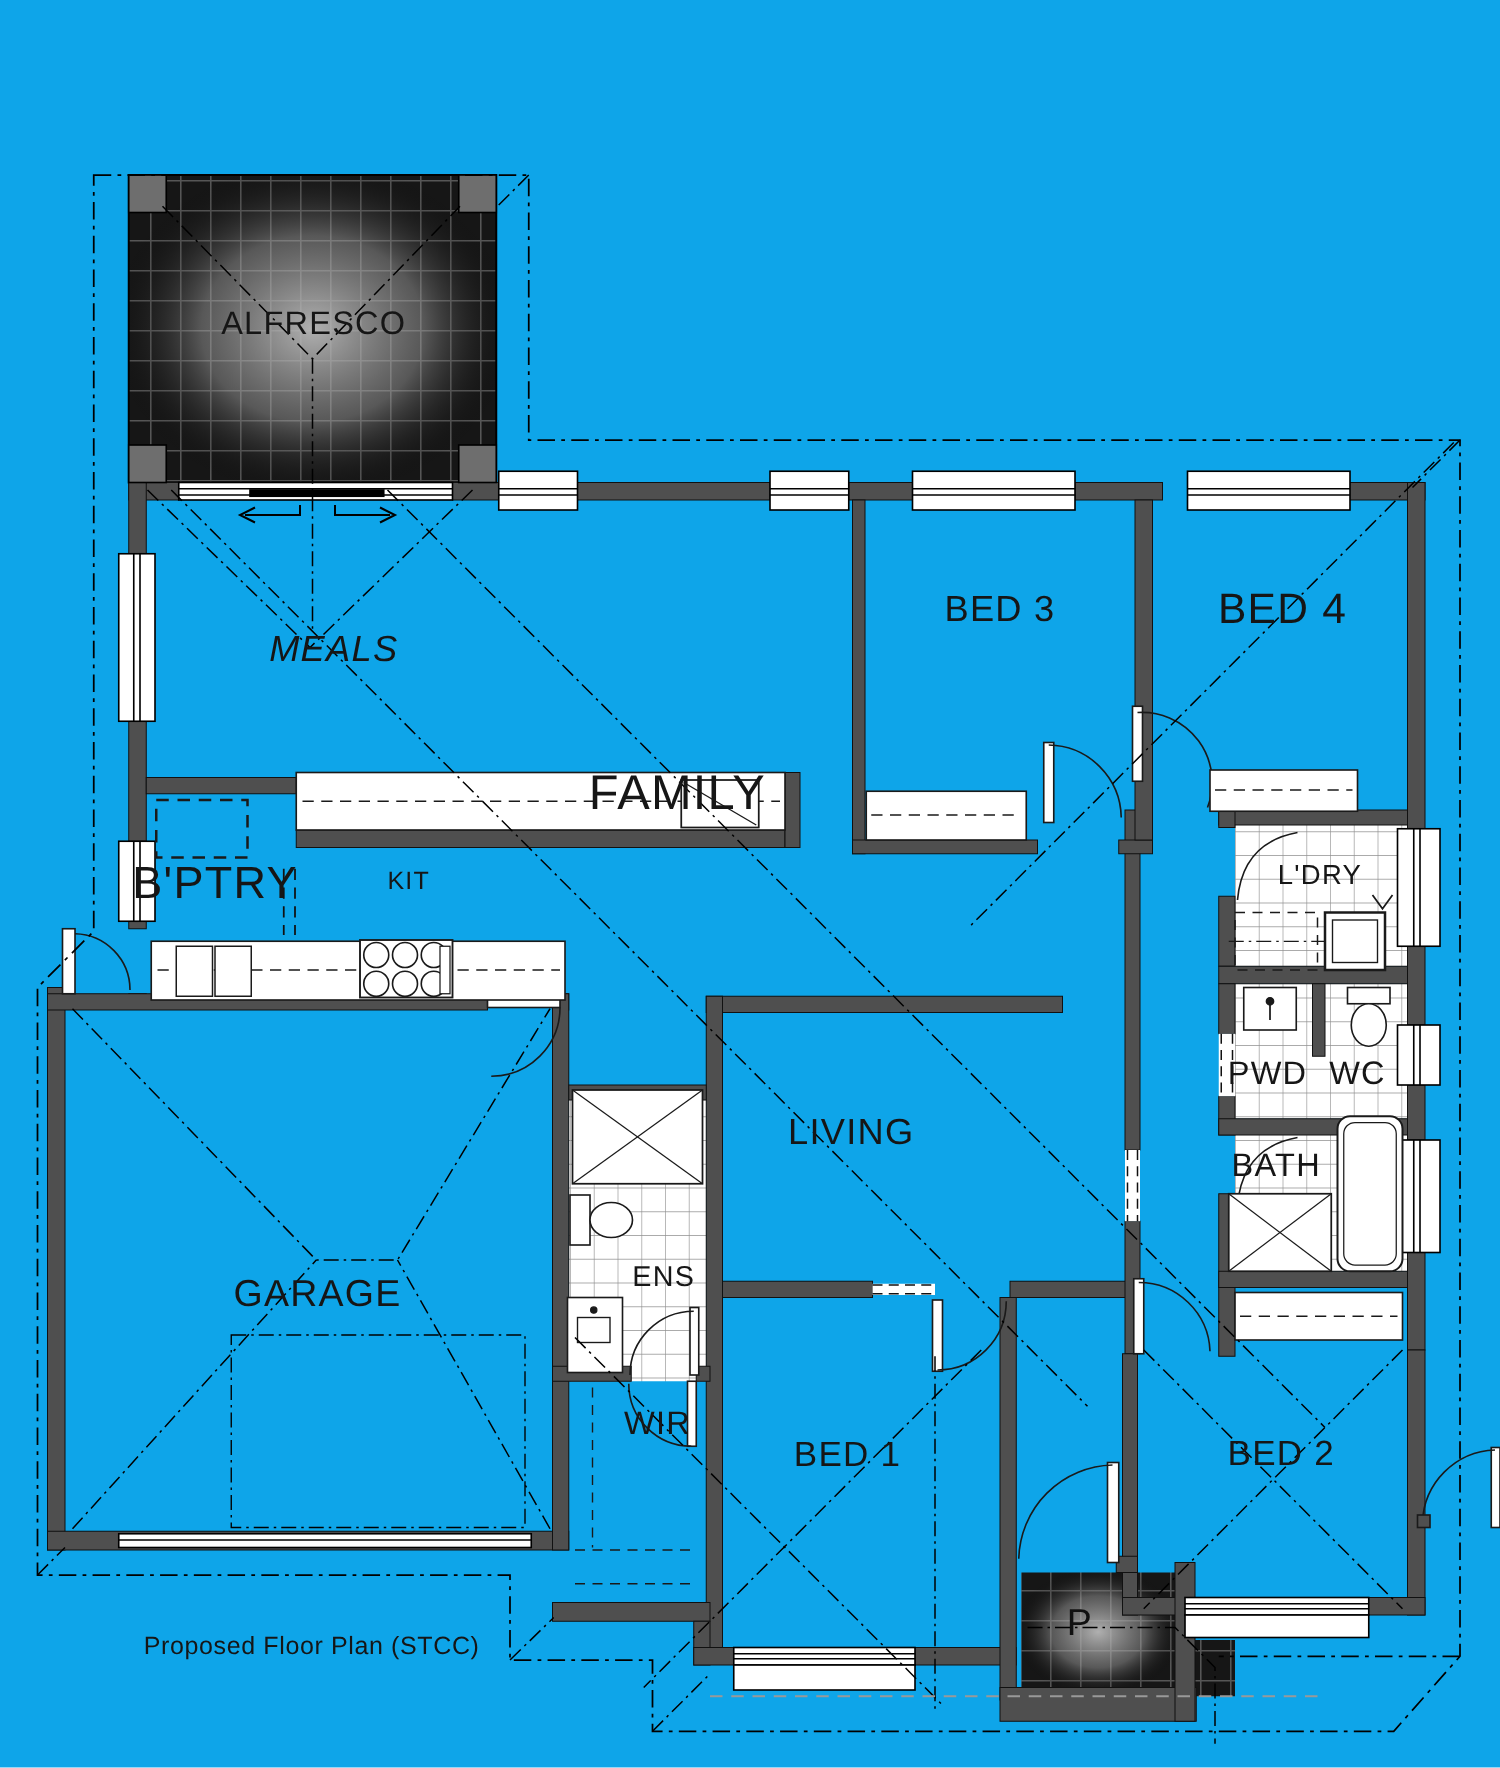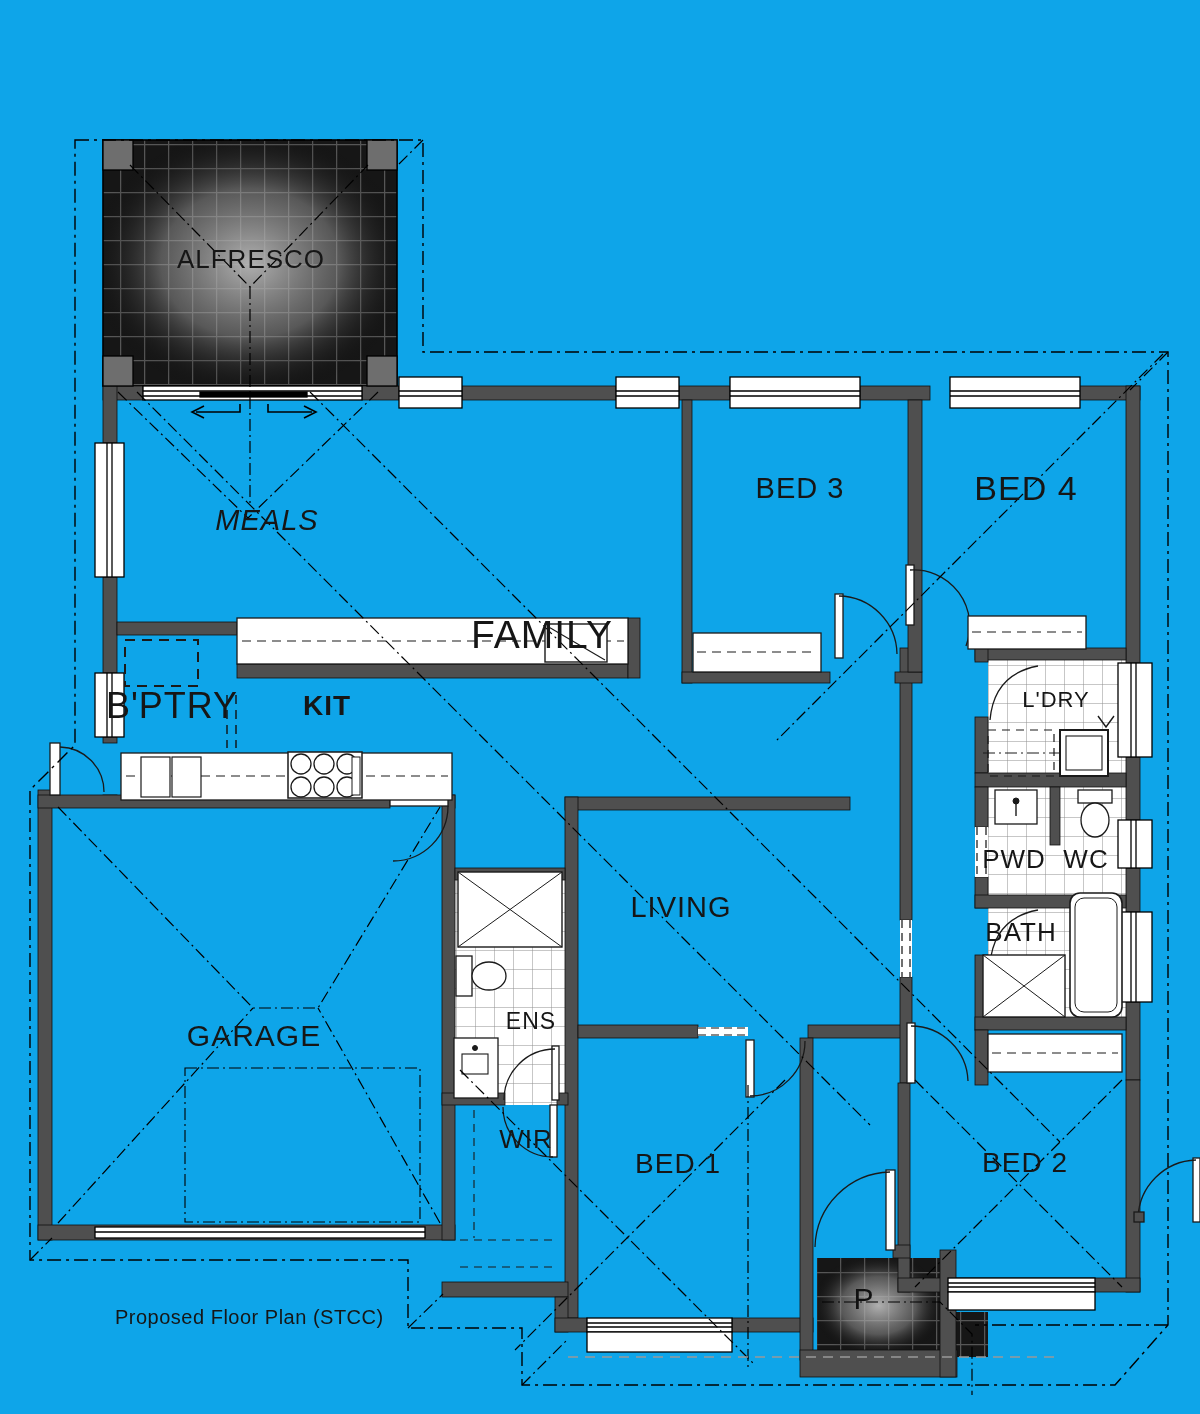--- a/index.html
+++ b/index.html
@@ -401,21 +401,21 @@
   </g>
   <line x1="568" y1="1357" x2="1055" y2="1357" stroke="#999" stroke-width="1.6" stroke-dasharray="10 7"></line>
 </svg>
 
   <div class="room-label" style="left:251px;top:259px;font-size:26px;">ALFRESCO</div>
   <div class="room-label" style="left:267px;top:520px;font-size:29px;font-style:italic;">MEALS</div>
   <div class="room-label" style="left:542px;top:587px;font-size:39px;margin-top:48px;">FAMILY</div>
   <div class="room-label" style="left:800px;top:488px;font-size:29px;">BED 3</div>
   <div class="room-label" style="left:1026px;top:488px;font-size:34px;">BED 4</div>
   <div class="room-label" style="left:172px;top:706px;font-size:36px;">B'PTRY</div>
-  <div class="room-label" style="left:327px;top:706px;font-size:28px;font-weight:bold;">KIT</div>
+  <div class="room-label" style="left:327px;top:706px;font-size:20px;">KIT</div>
   <div class="room-label" style="left:1056px;top:700px;font-size:22px;">L'DRY</div>
   <div class="room-label" style="left:681px;top:907px;font-size:29px;">LIVING</div>
   <div class="room-label" style="left:1014px;top:859px;font-size:26px;">PWD</div>
   <div class="room-label" style="left:1086px;top:859px;font-size:26px;">WC</div>
   <div class="room-label" style="left:254px;top:1036px;font-size:30px;">GARAGE</div>
   <div class="room-label" style="left:531px;top:1021px;font-size:23px;">ENS</div>
   <div class="room-label" style="left:1021px;top:932px;font-size:26px;">BATH</div>
   <div class="room-label" style="left:526px;top:1139px;font-size:26px;">WIR</div>
   <div class="room-label" style="left:678px;top:1164px;font-size:28px;">BED 1</div>
   <div class="room-label" style="left:1025px;top:1163px;font-size:28px;text-align:right;">BED 2</div>

